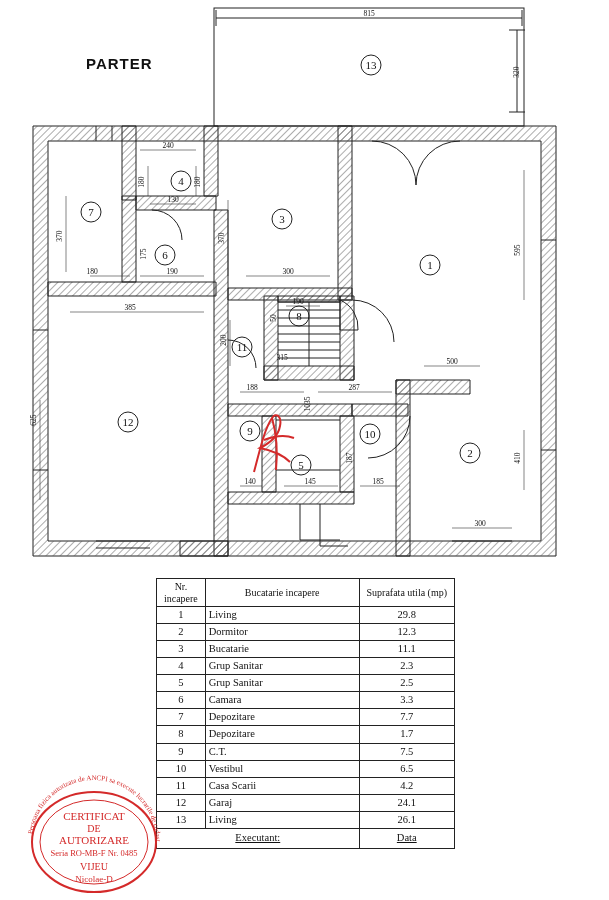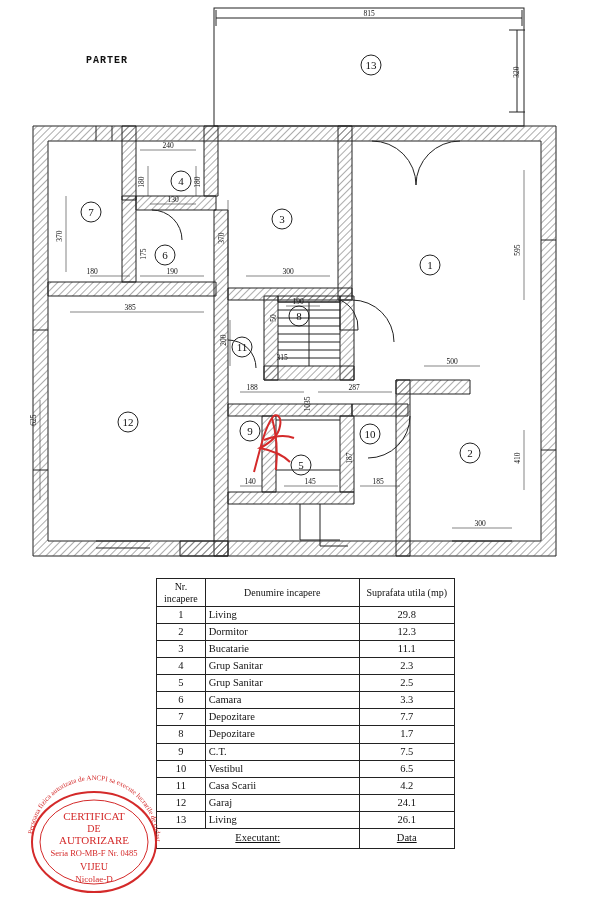--- a/index.html
+++ b/index.html
@@ -10,23 +10,23 @@
     color:#1a1a1a;
     position:relative;
     overflow:hidden;
   }
   #plan{
     position:absolute;left:0;top:0;width:609px;height:900px;
   }
   .title-label{
     position:absolute;
     left:86px;top:55px;
-    font-family:Liberation Mono, monospace;
+    font-family:Liberation Sans, sans-serif;
     font-weight:bold;
-    font-size:10px;
+    font-size:15px;
     letter-spacing:1px;
     color:#111;
   }
   
   .tbl-wrap{
     position:absolute;
     left:156px;top:578px;
     width:285px;
   }
   table.rooms{
@@ -274,21 +274,21 @@
       <path d="M18,30 C28,26 38,24 48,28"></path>
       <path d="M26,8 C30,22 32,40 30,60"></path>
     </g>
   </svg>
 
   <div class="tbl-wrap">
     <table class="rooms">
       <thead>
         <tr>
           <th class="c-nr">Nr. incapere</th>
-          <th class="c-name" style="text-align:center;padding-left:3px;">Denumire incapere</th>
+          <th class="c-name" style="text-align:center;padding-left:3px;">Bucatarie incapere</th>
           <th class="c-area">Suprafata utila (mp)</th>
         </tr>
       </thead>
       <tbody>
         <tr>
           <td class="c-nr">1</td>
           <td class="c-name">Living</td>
           <td class="c-area">29.8</td>
         </tr>
         <tr>

